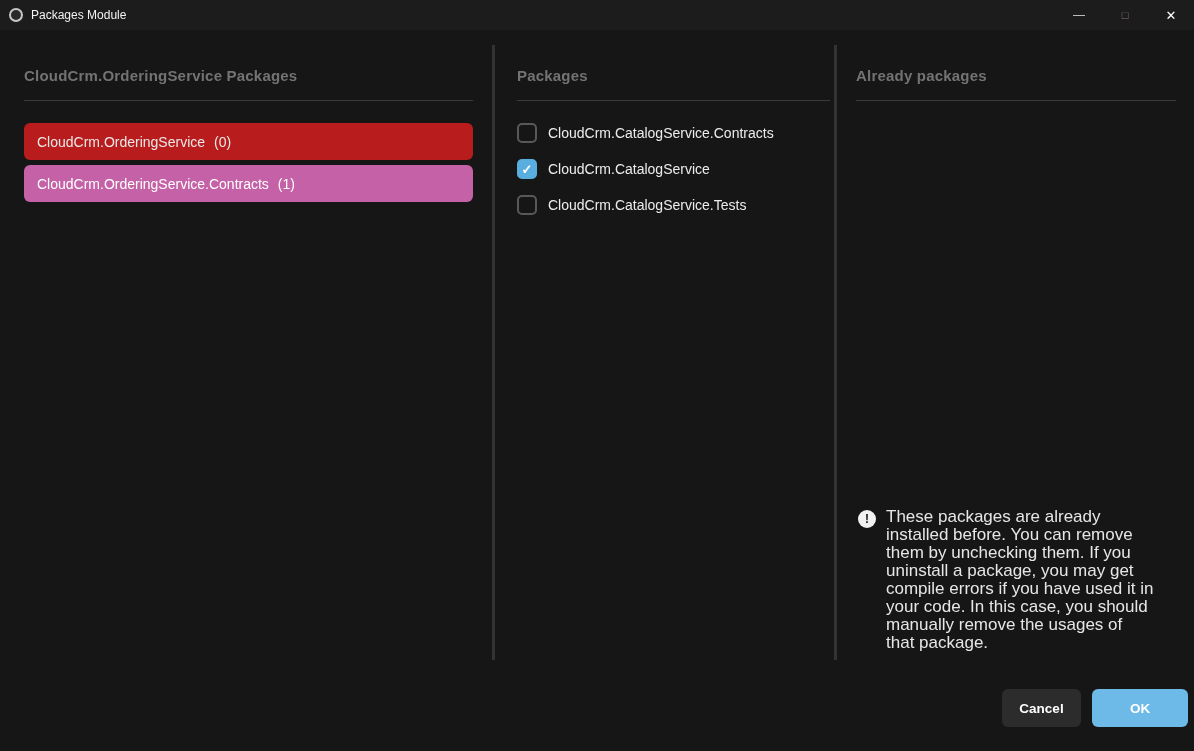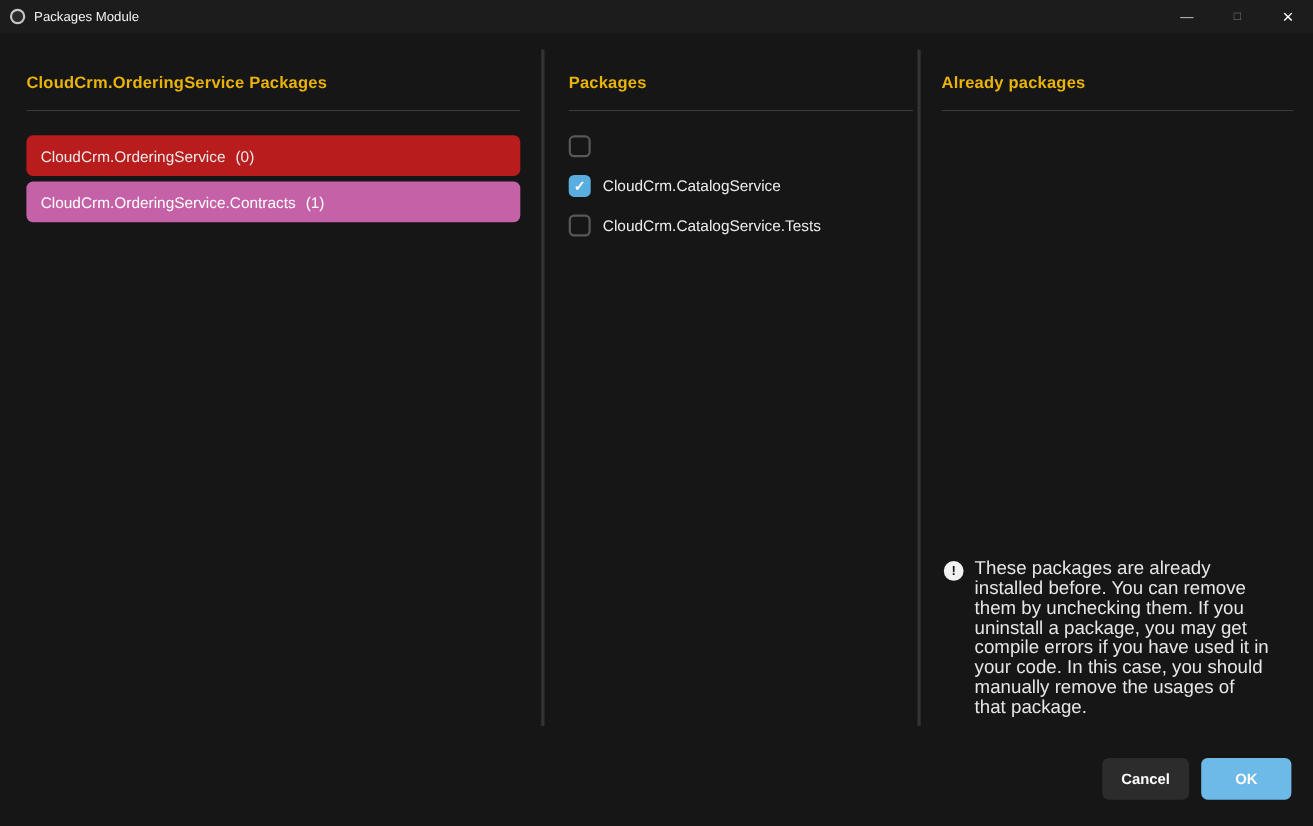--- a/index.html
+++ b/index.html
@@ -30,21 +30,21 @@
   }
   .ctrl.max { color:#8d7a6e; font-size:11px; }
   .ctrl.close { color:#ffffff; font-size:13px; }
 
   
   .panel { position:absolute; top:45px; }
   .panel-left  { left:24px;  width:449px; }
   .panel-mid   { left:517px; width:313px; }
   .panel-right { left:856px; width:320px; }
   .panel-header {
-    font-size:15px; font-weight:bold; color:#eab308;
+    font-size:15px; font-weight:bold; color:#737373;
     padding-top:22px; padding-bottom:16px;
     border-bottom:1px solid #3a3a3a; letter-spacing:0.2px;
   }
   .vdivider { position:absolute; top:45px; width:3px; height:615px; background:#333333; }
   #vd1 { left:492px; }
   #vd2 { left:834px; }
 
   
   .module-list { margin-top:22px; }
   .module-item {
@@ -77,21 +77,21 @@
   }
   .info-text { font-size:17px; line-height:18px; color:#e6e6e6; width:268px; }
 
   
   .btn {
     position:absolute; top:689px; height:38px;
     border:none; border-radius:6px;
     font-family:inherit; font-size:13.5px; font-weight:bold; color:#ffffff; cursor:pointer;
   }
   .btn-cancel { left:1002px; width:79px; background:#2c2c2c; }
-  .btn-ok { left:1092px; width:82px; background:#6db9e7; }
+  .btn-ok { left:1092px; width:96px; background:#6db9e7; }
 </style>
 </head>
 <body>
 
 <div class="titlebar">
   <div class="titlebar-left">
     <span class="app-icon"></span>
     <span class="window-title">Packages Module</span>
   </div>
   <div class="titlebar-controls">
@@ -117,20 +117,21 @@
 
 <div class="vdivider" id="vd1"></div>
 
 <div class="panel panel-mid">
   <div class="panel-header">Packages</div>
   <div class="check-list">
     <div class="check-row">
       <span class="checkbox">
         
       </span>
+      <span class="check-label">CloudCrm.CatalogService.Contracts</span>
     </div>
     <div class="check-row">
       <span class="checkbox checked">
         <span class="checkmark">✓</span>
       </span>
       <span class="check-label">CloudCrm.CatalogService</span>
     </div>
     <div class="check-row">
       <span class="checkbox">
         

